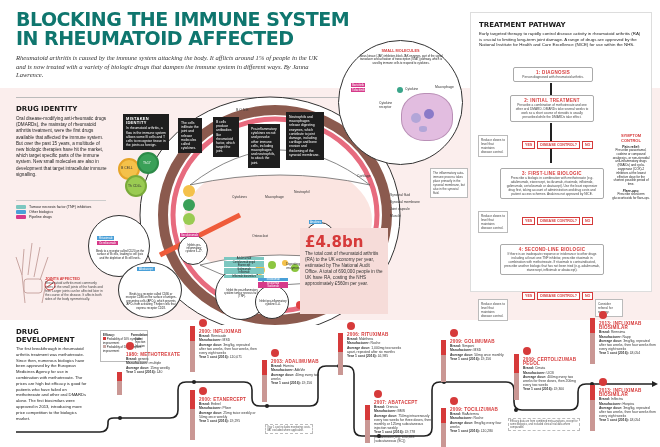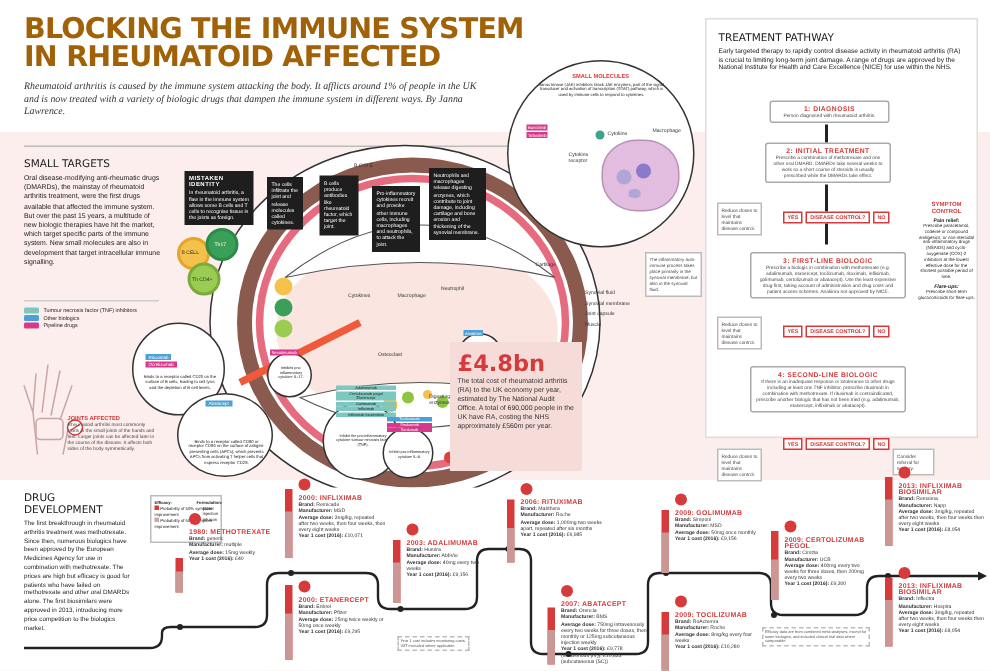--- a/index.html
+++ b/index.html
@@ -1,22 +1,22 @@
 <!DOCTYPE html>
 <html><head>
 <meta charset="utf-8">
 <style>
 *{box-sizing:border-box;margin:0;padding:0}
 body{width:660px;height:447px;background:#fff;font-family:"Liberation Sans",sans-serif;color:#222;position:relative;overflow:hidden}
 .abs{position:absolute}
-.title{left:16px;top:10px;font-family:"DejaVu Sans",sans-serif;font-weight:900;font-size:19px;line-height:19px;letter-spacing:-0.5px;color:#a16207}
+.title{left:16px;top:10px;font-family:"DejaVu Sans",sans-serif;font-weight:900;font-size:19px;line-height:19px;letter-spacing:-0.5px;color:#0f766e}
 .subtitle{left:16px;top:54px;width:310px;font-family:"Liberation Serif",serif;font-style:italic;font-size:6.6px;line-height:8.6px;color:#333}
 .pinkband{left:0;top:88px;width:660px;height:232px;background:#fbeeed}
 .topline{left:16px;top:97px;width:430px;height:1px;background:#bbb}
-.sec-h{font-family:"DejaVu Sans",sans-serif;font-weight:400;font-size:7px;color:#1a1a1a}
+.sec-h{font-family:"DejaVu Sans",sans-serif;font-weight:700;font-size:7px;color:#1a1a1a}
 .body-t{font-size:4.6px;line-height:6.2px;color:#222}
 .tp{left:470px;top:12px;width:182px;height:280px;background:#fff;border:1px solid #ddd;padding:8px}
 .fbox{position:absolute;background:#fff;border:1px solid #aaa;border-radius:2px;text-align:center;padding:2px 3px}
 .fbox .h{color:#d63a3a;font-weight:700;font-size:4.5px;letter-spacing:.3px}
 .fbox .t{font-size:3.2px;line-height:4px;color:#444}
 .vline{position:absolute;width:1.5px;background:#222}
 .dc{position:absolute;display:flex;align-items:center;gap:2px;font-size:3.6px;font-weight:700;color:#d63a3a}
 .dc span{border:1px solid #d63a3a;padding:1px 2px;background:#fff}
 .side{position:absolute;border:1px solid #bbb;background:#fff;font-size:3.2px;line-height:4px;padding:2px;color:#444}
 .blackbox{position:absolute;background:#1e1e1e;color:#fff;font-size:3.4px;line-height:4.2px;padding:3px}
@@ -40,21 +40,21 @@
 <div class="abs title">
  <div>BLOCKING THE IMMUNE SYSTEM</div>
  <div>IN RHEUMATOID AFFECTED</div>
 </div>
 <div class="abs subtitle">Rheumatoid arthritis is caused by the immune system attacking the body. It afflicts around 1% of people in the UK and is now treated with a variety of biologic drugs that dampen the immune system in different ways. By Janna Lawrence.</div>
 
 <div class="abs pinkband"></div>
 <div class="abs topline"></div>
 
 <div class="abs" style="left:16px;top:105px;width:92px">
- <div class="sec-h">SMALL TARGETS</div>
+ <div class="sec-h">DRUG IDENTITY</div>
  <div class="body-t" style="margin-top:3px">Oral disease-modifying anti-rheumatic drugs (DMARDs), the mainstay of rheumatoid arthritis treatment, were the first drugs available that affected the immune system. But over the past 15 years, a multitude of new biologic therapies have hit the market, which target specific parts of the immune system. New small molecules are also in development that target intracellular immune signalling.</div>
 </div>
 <div class="abs" style="left:16px;top:200px;width:90px;border-top:1px solid #ccc;padding-top:4px">
  <div style="font-size:3.6px;margin-bottom:1px"><span class="legend-sw" style="background:#7cc7c0"></span><span>Tumour necrosis factor (TNF) inhibitors</span></div>
  <div style="font-size:3.6px;margin-bottom:1px"><span class="legend-sw" style="background:#4aa0d8"></span><span>Other biologics</span></div>
  <div style="font-size:3.6px"><span class="legend-sw" style="background:#d63a8a"></span><span>Pipeline drugs</span></div>
 </div>
 
 <svg class="abs" style="left:10px;top:235px" width="50" height="70">
  <g fill="none" stroke="#c9a6a2" stroke-width="1">

